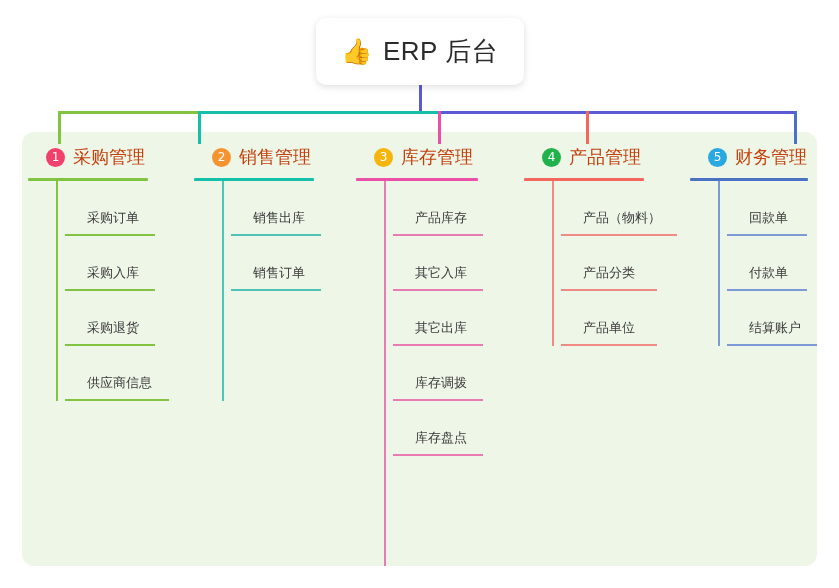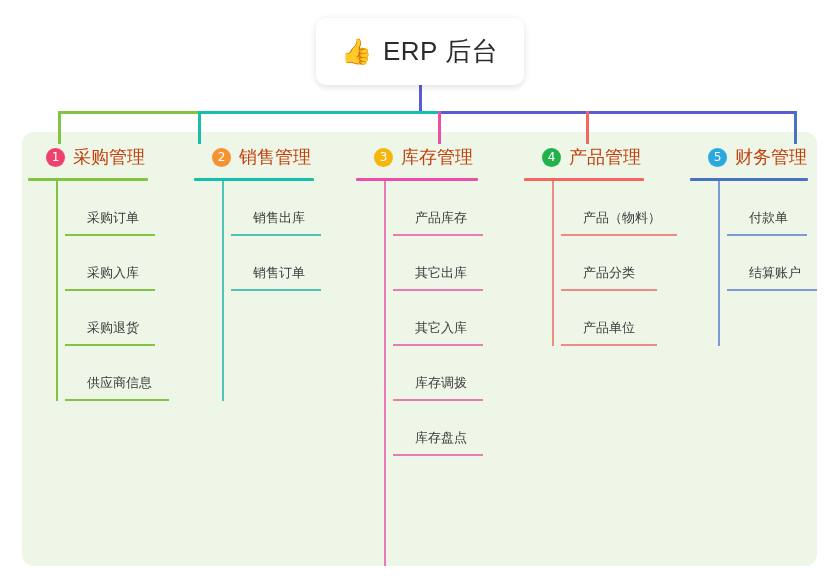--- a/index.html
+++ b/index.html
@@ -205,25 +205,25 @@
         <span class="col-title">库存管理</span>
       </div>
       <div class="head-rule" style="background: rgb(236, 79, 168); width: 122px;"></div>
       <div class="items">
         <div class="spine" style="background: rgb(232, 123, 180); height: 385px;"></div>
         <div class="item">
           <span class="item-label">产品库存</span>
           <div class="item-rule" style="background: rgb(232, 123, 180); width: 90px;"></div>
         </div>
         <div class="item">
+          <span class="item-label">其它入库</span>
+          <div class="item-rule" style="background: rgb(232, 123, 180); width: 90px;"></div>
+        </div>
+        <div class="item">
           <span class="item-label">其它出库</span>
-          <div class="item-rule" style="background: rgb(232, 123, 180); width: 90px;"></div>
-        </div>
-        <div class="item">
-          <span class="item-label">其它入库</span>
           <div class="item-rule" style="background: rgb(232, 123, 180); width: 90px;"></div>
         </div>
         <div class="item">
           <span class="item-label">库存调拨</span>
           <div class="item-rule" style="background: rgb(232, 123, 180); width: 90px;"></div>
         </div>
         <div class="item">
           <span class="item-label">库存盘点</span>
           <div class="item-rule" style="background: rgb(232, 123, 180); width: 90px;"></div>
         </div>
@@ -253,20 +253,24 @@
     </div>
     <div class="column" style="left: 690px; width: 140px;">
       <div class="col-head">
         <span class="badge" style="background: rgb(42, 169, 224);">5</span>
         <span class="col-title">财务管理</span>
       </div>
       <div class="head-rule" style="background: rgb(74, 114, 196); width: 118px;"></div>
       <div class="items">
         <div class="spine" style="background: rgb(123, 154, 214); height: 165px;"></div>
         <div class="item">
+          <span class="item-label">回款单</span>
+          <div class="item-rule" style="background: rgb(123, 154, 214); width: 80px;"></div>
+        </div>
+        <div class="item">
           <span class="item-label">付款单</span>
           <div class="item-rule" style="background: rgb(123, 154, 214); width: 80px;"></div>
         </div>
         <div class="item">
           <span class="item-label">结算账户</span>
           <div class="item-rule" style="background: rgb(123, 154, 214); width: 90px;"></div>
         </div>
       </div>
     </div>
   </div>

